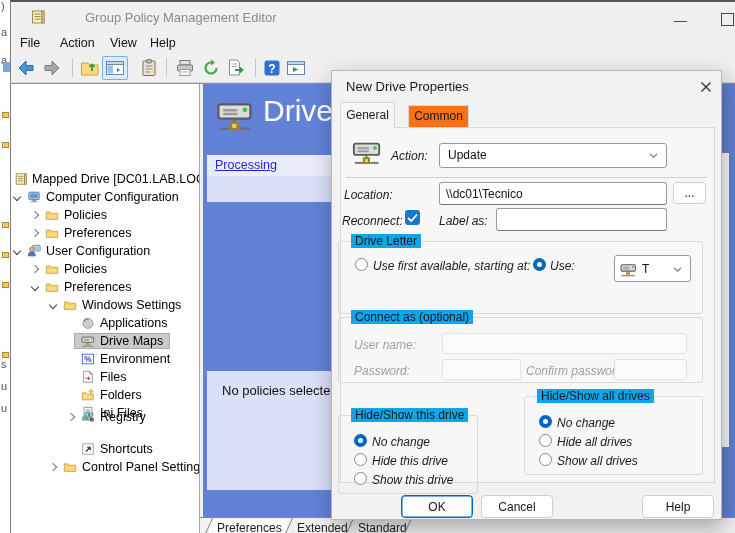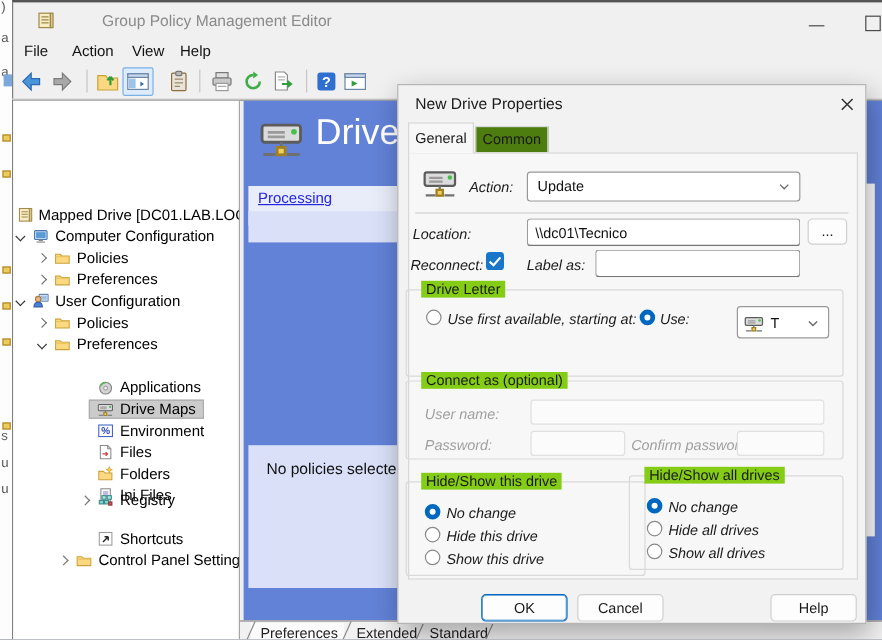--- a/index.html
+++ b/index.html
@@ -74,34 +74,34 @@
   .bt-label { position:absolute; top:3px; font-size:12px; color:#222; white-space:nowrap; }
   .slash { position:absolute; top:-2px; width:1px; height:22px; background:#8a8a8a; transform:rotate(24deg); }
 
   
   #dlg { position:absolute; left:331px; top:70px; width:391px; height:450px;
          background:#f2f2f2; border:1px solid #b5b5b5; box-shadow:3px 8px 22px rgba(0,0,0,.32); z-index:50; }
   #dlg-title { position:absolute; left:14px; top:8px; font-size:13px; color:#1a1a1a;text-align:right; }
   #dlg-close { position:absolute; left:362px; top:5px; width:24px; height:22px; }
   .tab { position:absolute; font-size:12px; text-align:center; border:1px solid #d7d7d7; border-bottom:none; }
   #tab-general { left:8px; top:31px; width:55px; height:26px; background:#f7f7f7; line-height:25px; z-index:3; }
-  #tab-common  { left:64px; top:34px; width:61px; height:22px; background:#4d7c0f; line-height:21px; }
+  #tab-common  { left:76px; top:34px; width:61px; height:22px; background:#f97316; line-height:21px; }
   #dlg-page { position:absolute; left:8px; top:56px; width:375px; height:356px; background:#f7f7f7; border:1px solid #d7d7d7; }
 
   .dl { position:absolute; font-size:12px; color:#1a1a1a; white-space:nowrap;font-style:italic; }
   .dl.dis { color:#9f9f9f; }
   .tbox { position:absolute; background:#fff; border:1px solid #9a9a9a; border-bottom-color:#767676;
           border-radius:3px; font-size:12px; font-family:"Liberation Sans",sans-serif; padding:0 6px; color:#111; }
   .tbox:disabled, .tbox.dis { background:#fbfbfb; border:1px solid #e0e0e0; }
   .selbtn { position:absolute; background:#fff; border:1px solid #999; border-radius:3px; }
   .selval { position:absolute; left:8px; top:4px; font-size:12px; color:#111; }
   .chevdn { position:absolute; right:8px; top:9px; width:9px; height:6px; }
   .hline { position:absolute; height:1px; background:#d0d0d0; }
   .grp { position:absolute; border:1px solid #d9d9d9; border-radius:3px; }
-  .grp-legend { position:absolute; left:12px; top:-8px; background:#84cc16; padding:0 4px; font-size:12px; color:#1a1a1a;text-align:center; }
+  .grp-legend { position:absolute; left:12px; top:-8px; background:#0ea5e9; padding:0 4px; font-size:12px; color:#1a1a1a;text-align:center; }
   .radio { position:absolute; width:13px; height:13px; border-radius:50%; background:#fff; border:1px solid #8a8a8a; }
   .radio.sel { border:4px solid #0067c0; }
   .cb { position:absolute; width:15px; height:15px; border-radius:3px; background:#1976c8; }
   .btn { position:absolute; width:72px; height:23px; background:#fdfdfd; border:1px solid #cfcfcf;
          border-radius:4px; font-size:12px; display:flex; align-items:center; justify-content:center; }
   .btn.default { border:1px solid #0067c0; box-shadow:inset 0 0 0 0.5px #0067c0; }
 </style>
 </head>
 <body>
 
@@ -356,20 +356,27 @@
           <use href="#i-folder"></use>
         </svg>
       <span class="tl">Policies</span>
     </div>
     <div class="trow lv2" style="top:194px">
       <span class="chev open"></span>
       <svg class="ti">
           <use href="#i-folder"></use>
         </svg>
       <span class="tl">Preferences</span>
+    </div>
+    <div class="trow lv3" style="top:212px">
+      <span class="chev open"></span>
+      <svg class="ti">
+          <use href="#i-folder"></use>
+        </svg>
+      <span class="tl">Windows Settings</span>
     </div>
     <div class="trow lv4" style="top:230px">
       <svg class="ti">
           <use href="#i-disc"></use>
         </svg>
       <span class="tl">Applications</span>
     </div>
     <div class="trow lv4" style="top:248px">
       <span class="selbox"></span>
       <svg class="ti">
@@ -505,21 +512,21 @@
     <div class="grp" style="left:6px;top:246px;width:365px;height:66px">
       <span class="grp-legend">Connect as (optional)</span>
       <span class="dl dis" style="left:15px;top:20px">User name:</span>
       <input class="tbox dis" disabled="" style="left: 103px; top: 15px; width: 245px; height: 21px;" value="">
       <span class="dl dis" style="left:15px;top:46px">Password:</span>
       <input class="tbox dis" disabled="" style="left: 103px; top: 41px; width: 79px; height: 21px;" value="">
       <span class="dl dis" style="left:187px;top:46px">Confirm password:</span>
       <input class="tbox dis" disabled="" style="left: 275px; top: 41px; width: 73px; height: 21px;" value="">
     </div>
 
-    <div class="grp" style="left:6px;top:330px;width:200px;height:79px">
+    <div class="grp" style="left:6px;top:344px;width:140px;height:79px">
       <span class="grp-legend">Hide/Show this drive</span>
       <span class="radio sel" style="left:15px;top:18px"></span>
       <span class="dl" style="left:33px;top:19px">No change</span>
       <span class="radio" style="left:15px;top:37px"></span>
       <span class="dl" style="left:33px;top:38px">Hide this drive</span>
       <span class="radio" style="left:15px;top:56px"></span>
       <span class="dl" style="left:33px;top:57px">Show this drive</span>
     </div>
 
     <div class="grp" style="left:192px;top:325px;width:179px;height:79px">

